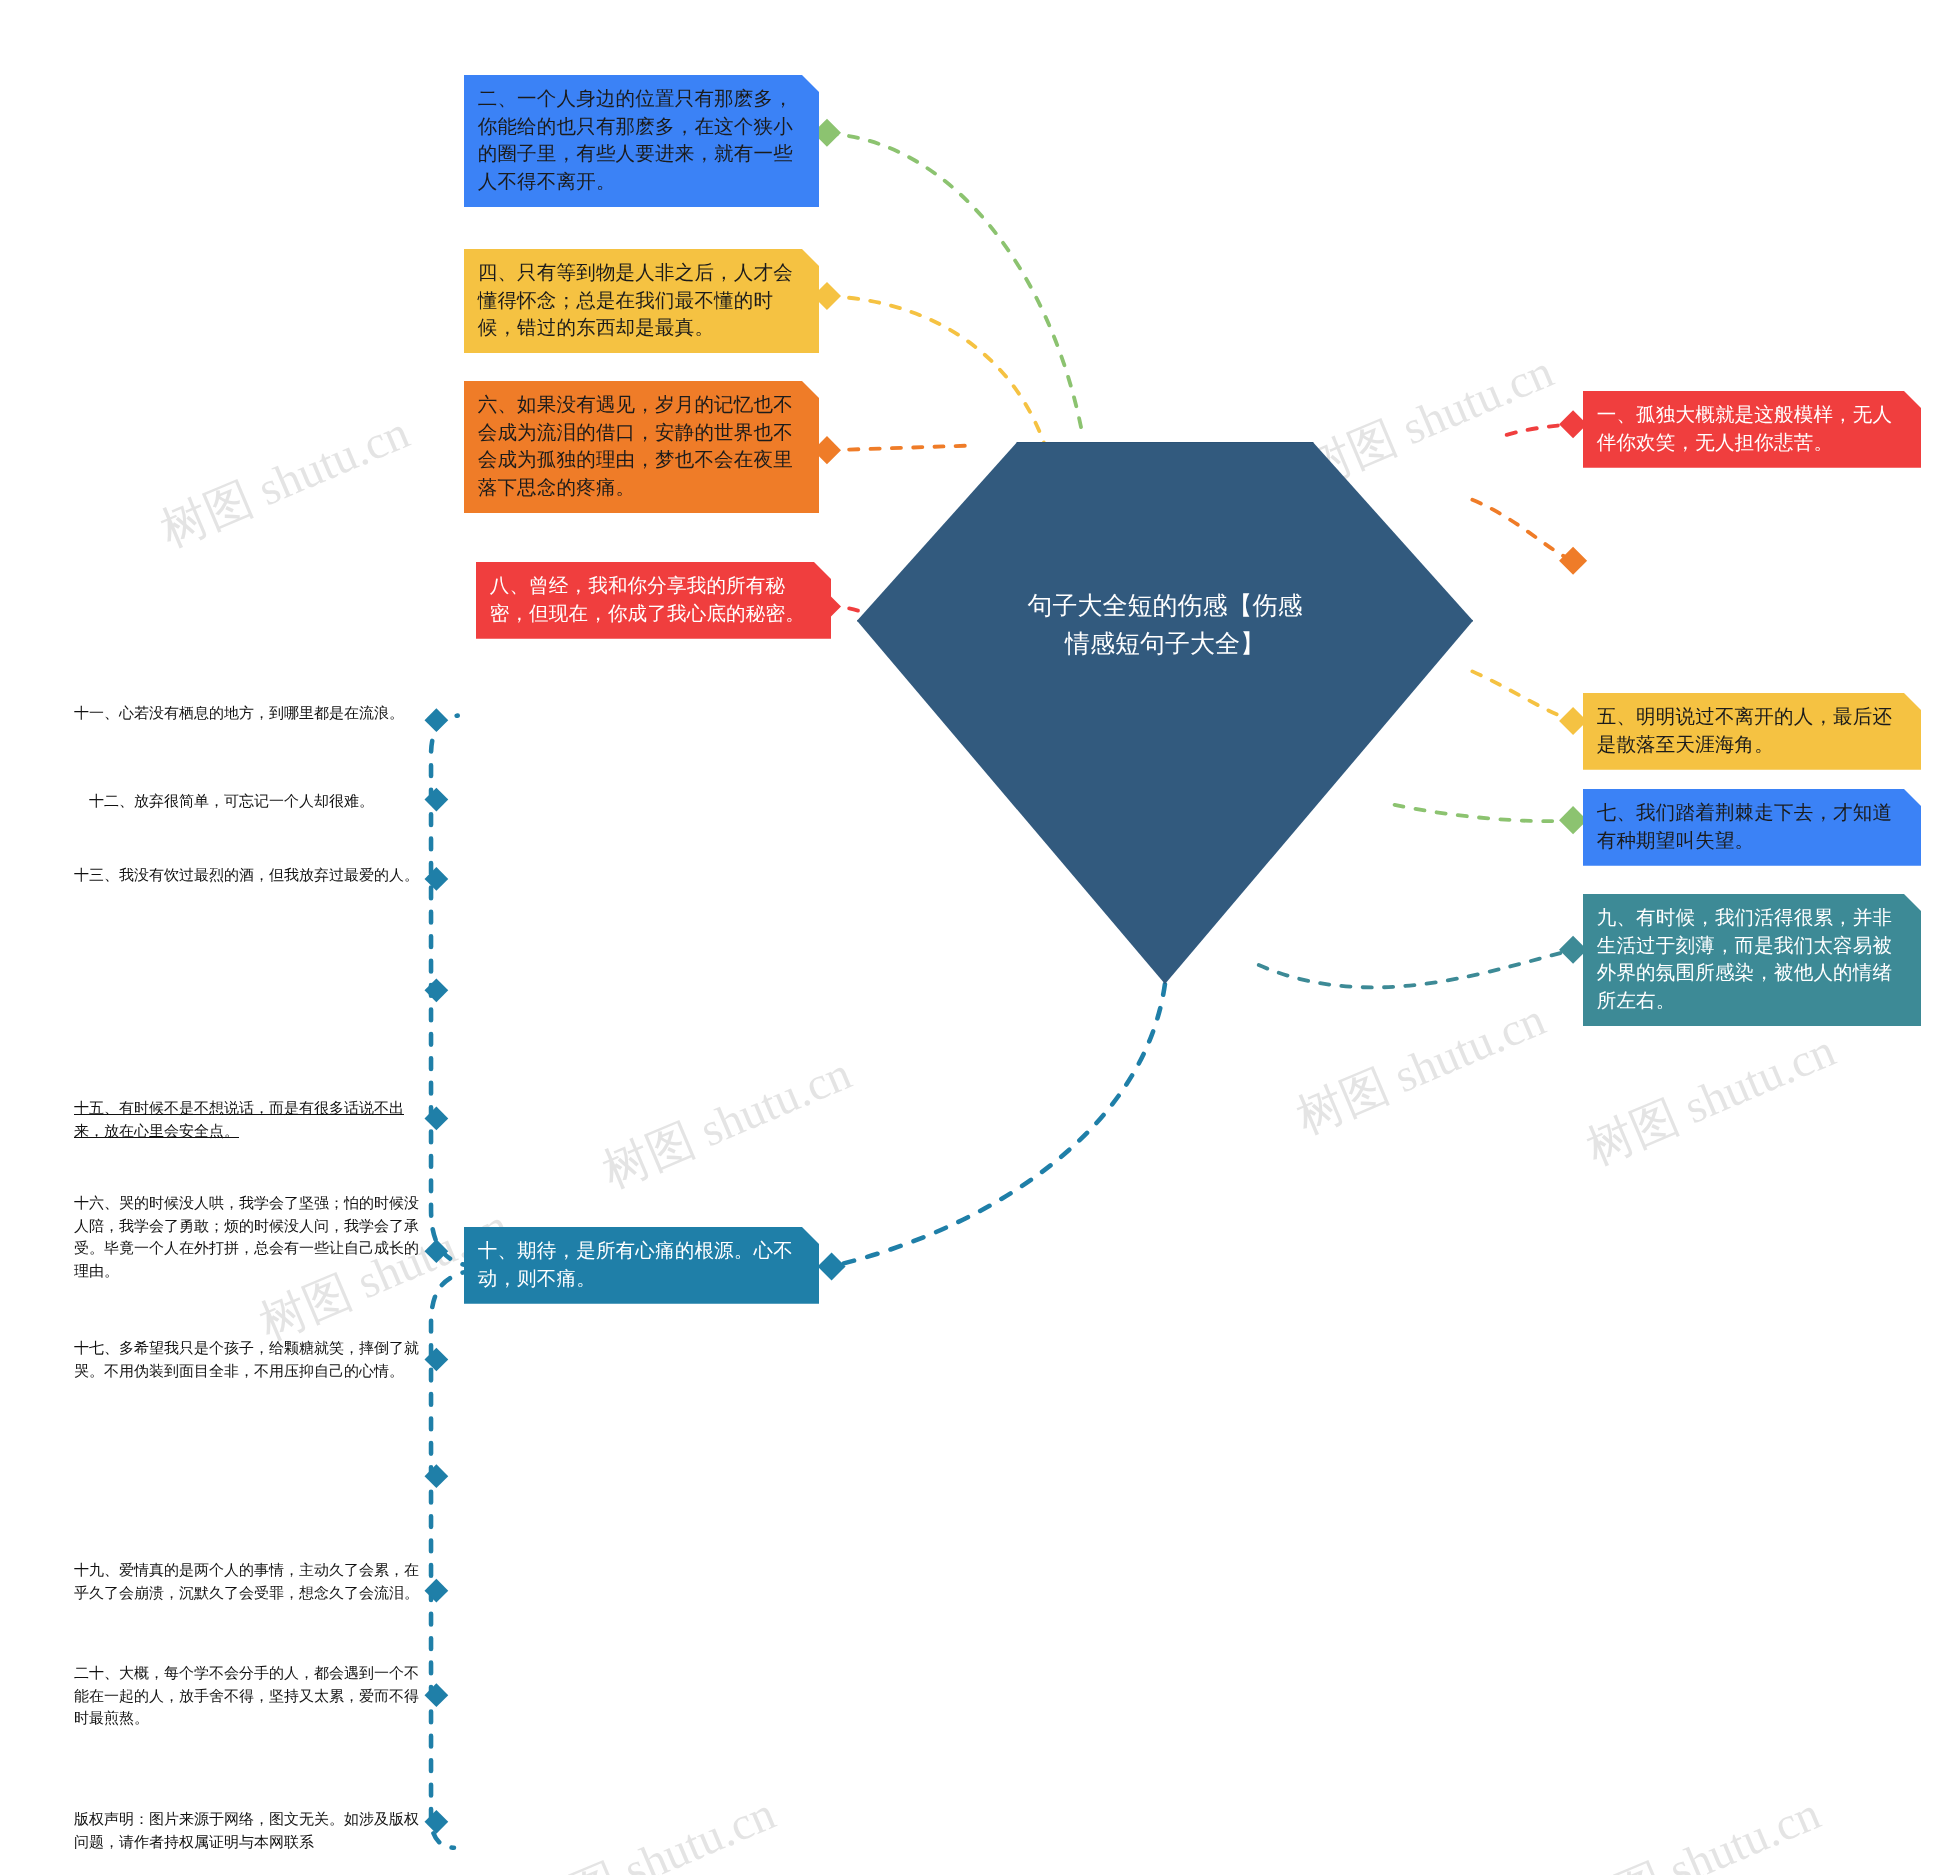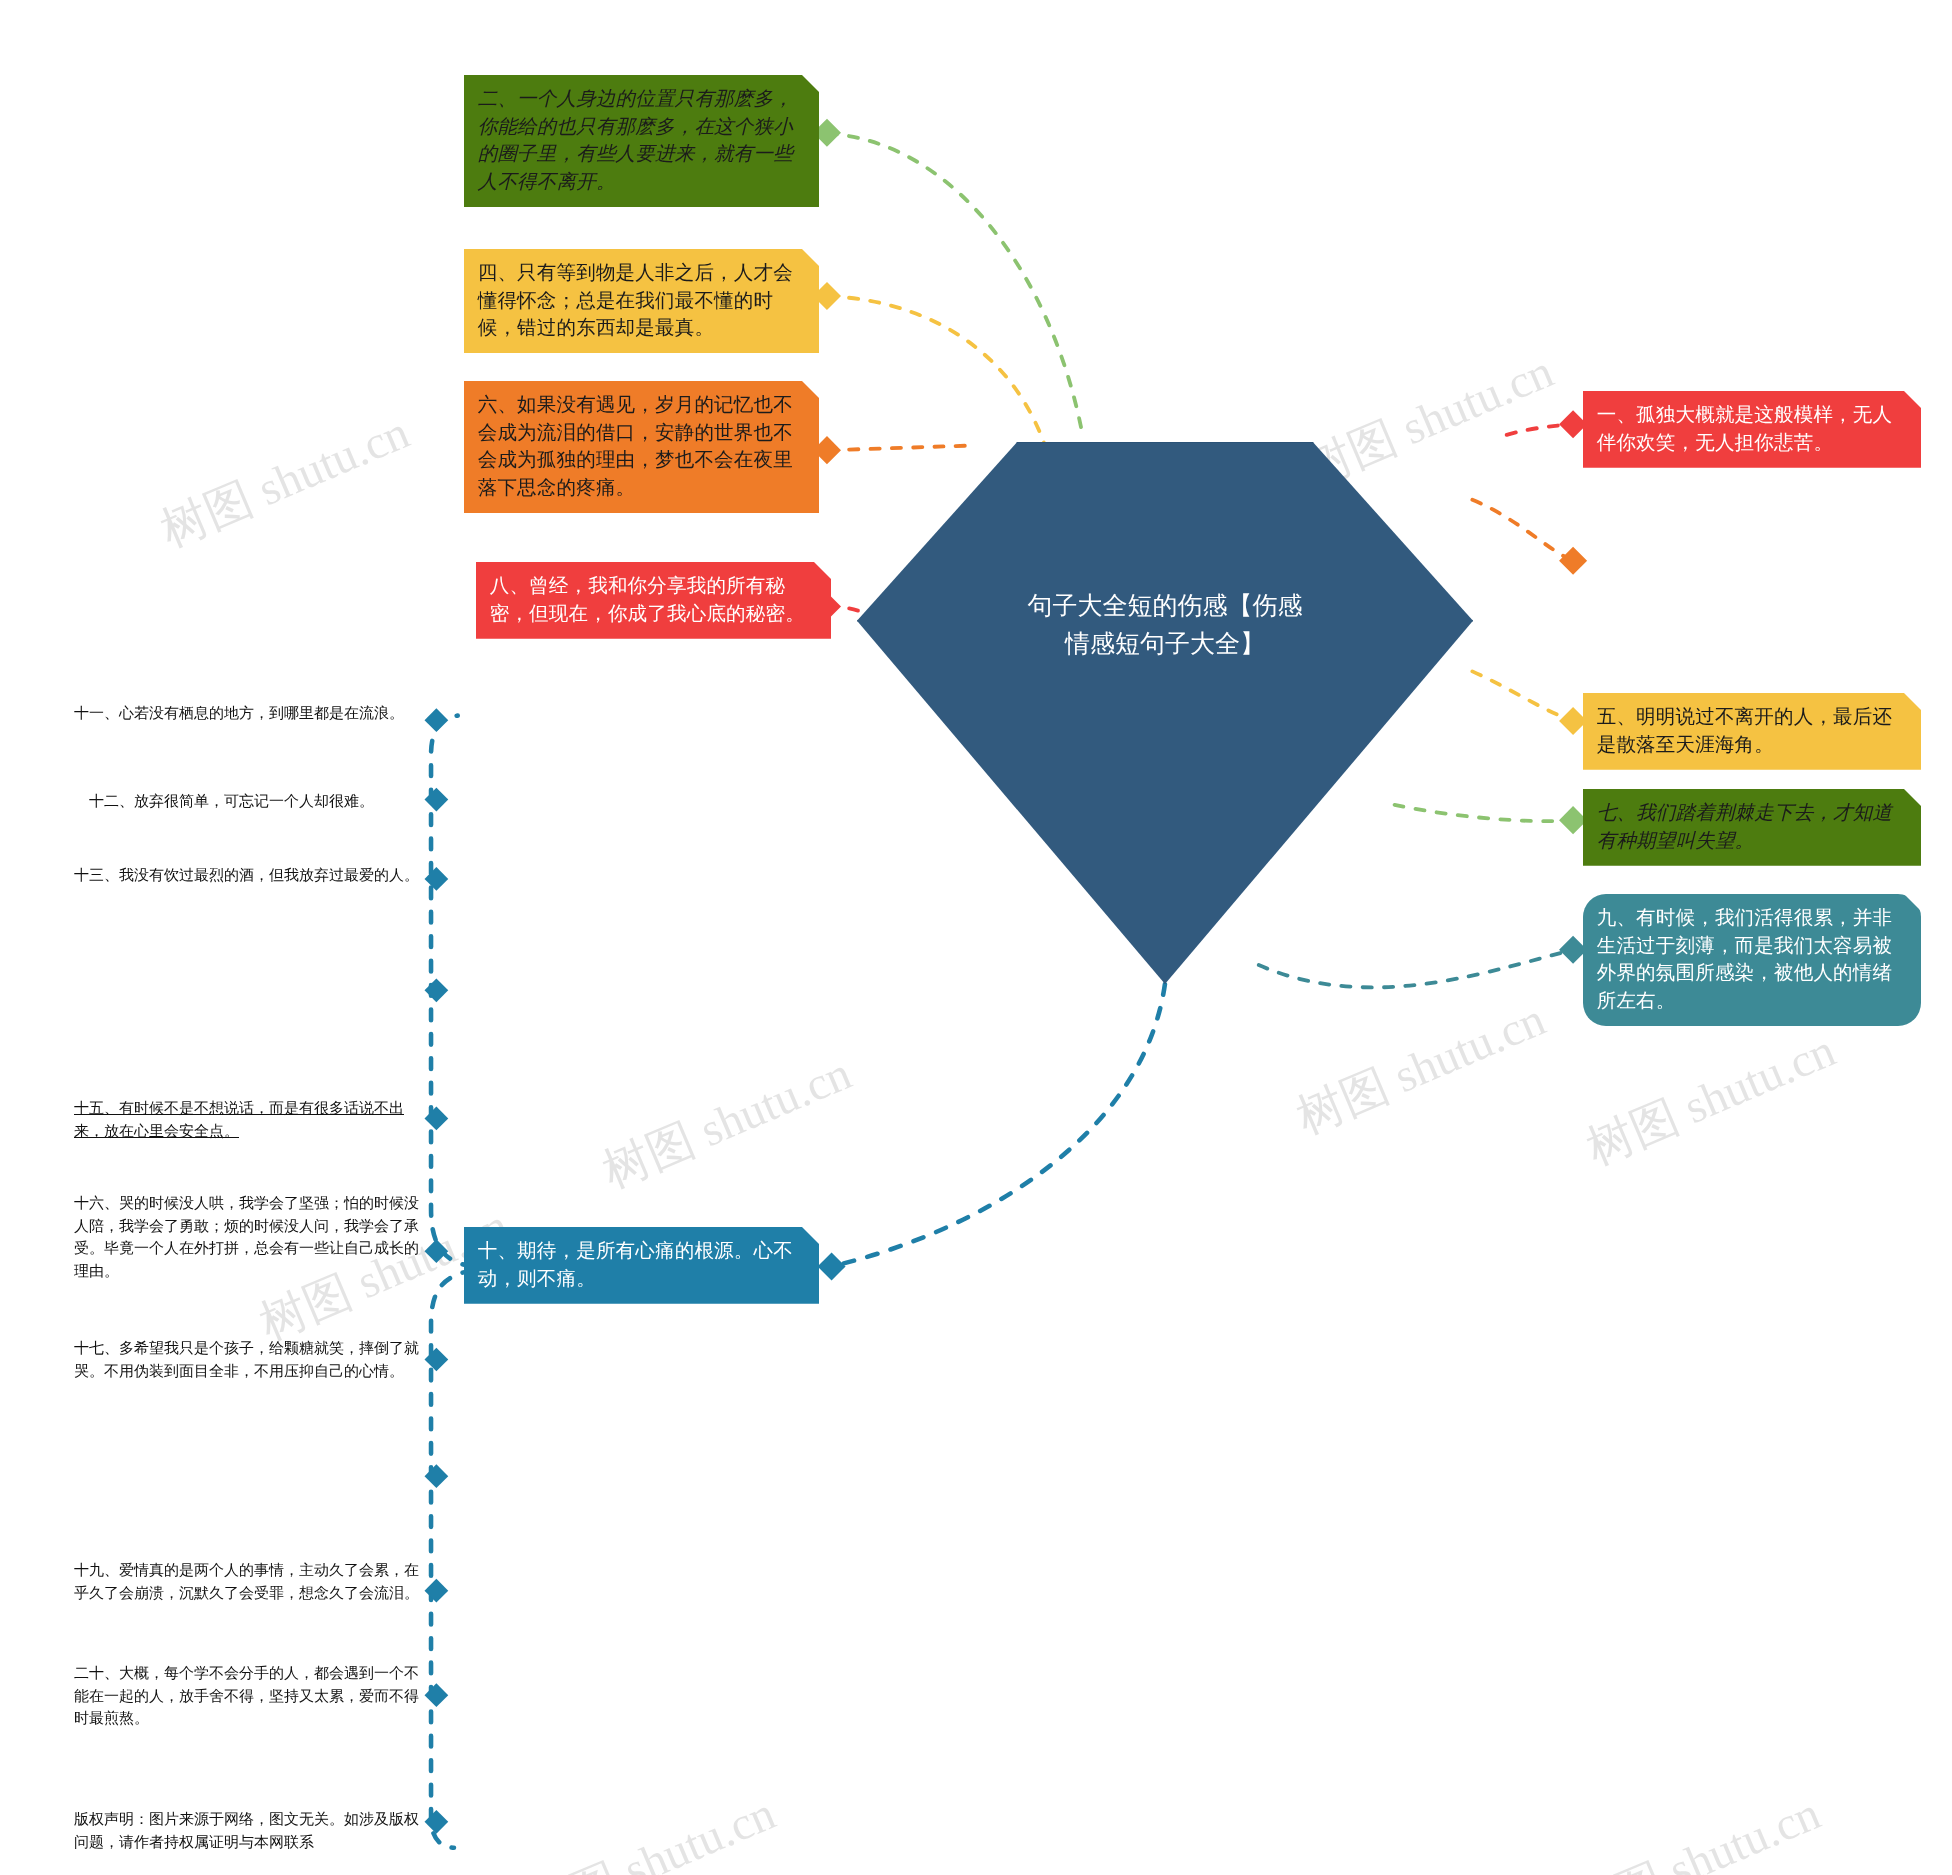--- a/index.html
+++ b/index.html
@@ -35,21 +35,21 @@
     letter-spacing: 0.2px;
     word-break: break-all;
   }
   .node.dark { color: #ffffff; }
   .node.light { color: #1b1b1b; }
   
   .node.notch {
     clip-path: polygon(0 0, calc(100% - 17px) 0, 100% 17px, 100% 100%, 0 100%);
   }
 
-  .c-green  { background:#4d7c0f;font-style:italic; }
+  .c-green  { background:#3b82f6; }
   .c-yellow { background:#f5c242; }
   .c-orange { background:#ef7c28; }
   .c-red    { background:#f03e3e; }
   .c-teal   { background:#3d8a96; }
   .c-blue   { background:#1f7fa8; }
 
   
   .leaf {
     position: absolute;
     font-size: 15px;
@@ -177,21 +177,21 @@
 
 
   <div class="node light c-yellow notch" style="left:1583px; top:693px; width:338px;">
     <span>五、明明说过不离开的人，最后还是散落至天涯海角。</span>
   </div>
 
   <div class="node light c-green notch" style="left:1583px; top:789px; width:338px;">
     <span>七、我们踏着荆棘走下去，才知道有种期望叫失望。</span>
   </div>
 
-  <div class="node dark c-teal notch" style="left:1583px; top:894px; width:338px;border-radius:23px;">
+  <div class="node dark c-teal notch" style="left:1583px; top:894px; width:338px;">
     <span>九、有时候，我们活得很累，并非生活过于刻薄，而是我们太容易被外界的氛围所感染，被他人的情绪所左右。</span>
   </div>
 
   <div class="node dark c-blue notch" style="left:464px; top:1227px; width:355px;">
     <span>十、期待，是所有心痛的根源。心不动，则不痛。</span>
   </div>
 
   <div class="leaf" style="left:74px; top:702px; width:359px;">
     <span>十一、心若没有栖息的地方，到哪里都是在流浪。</span>
   </div>

